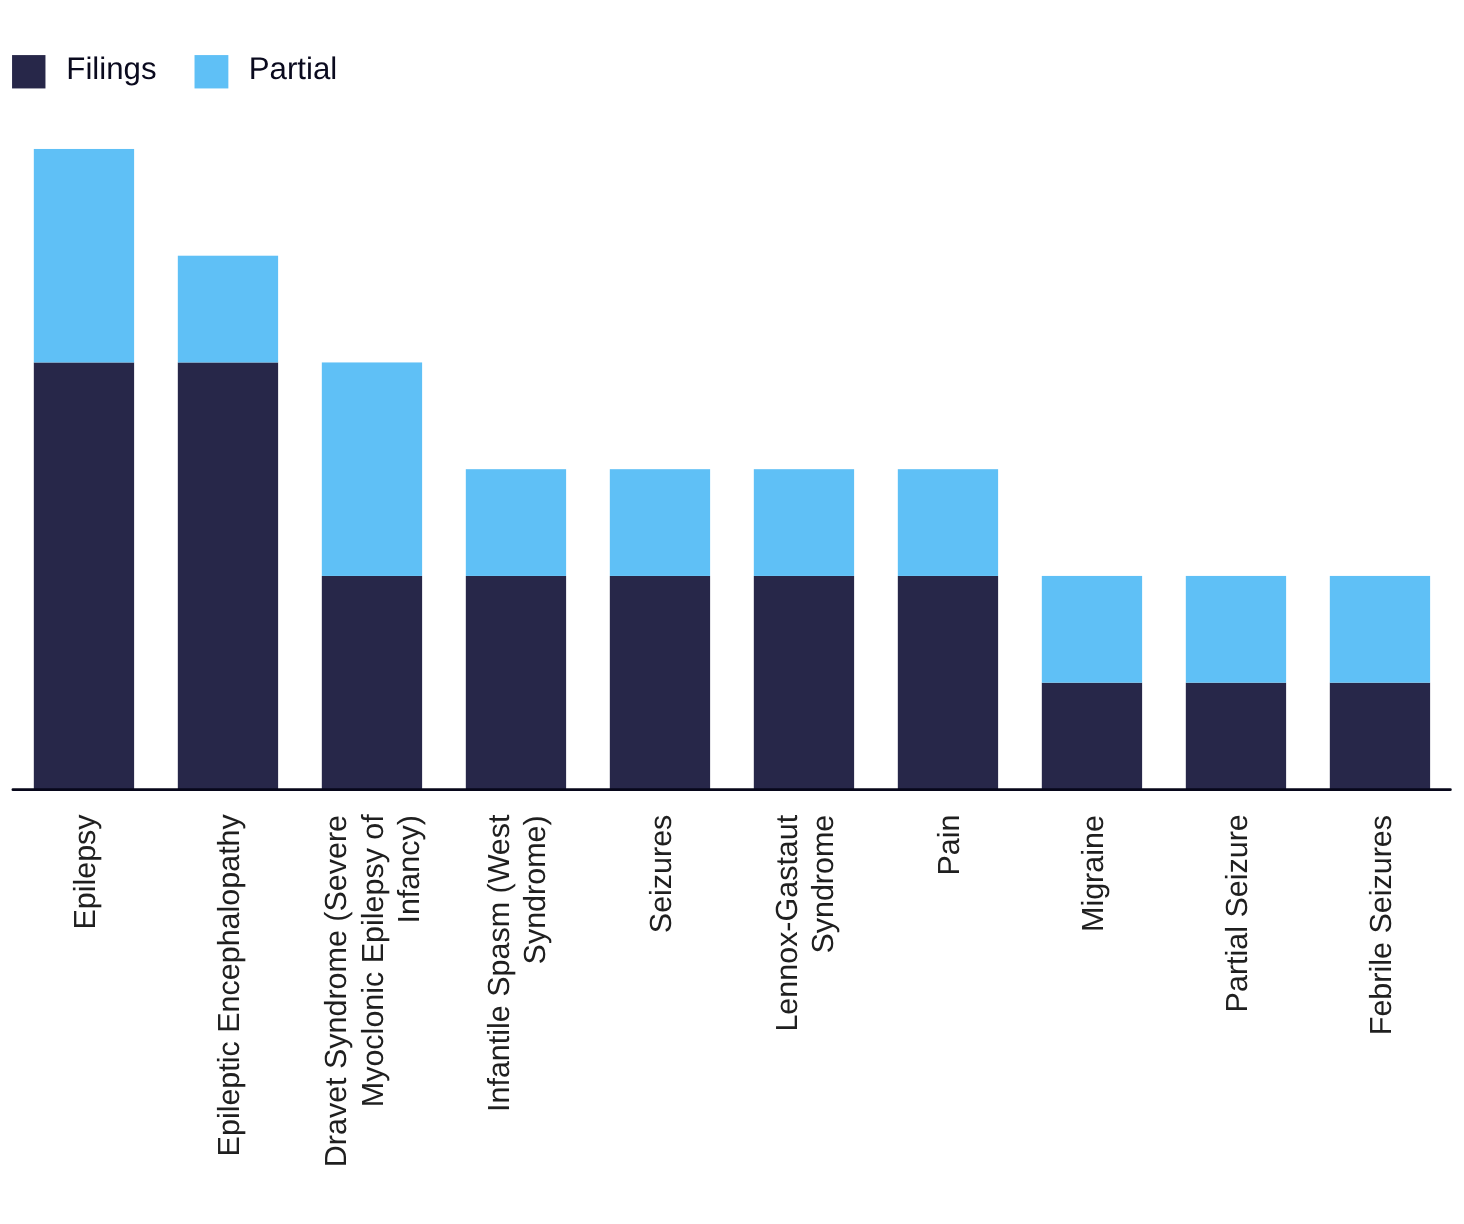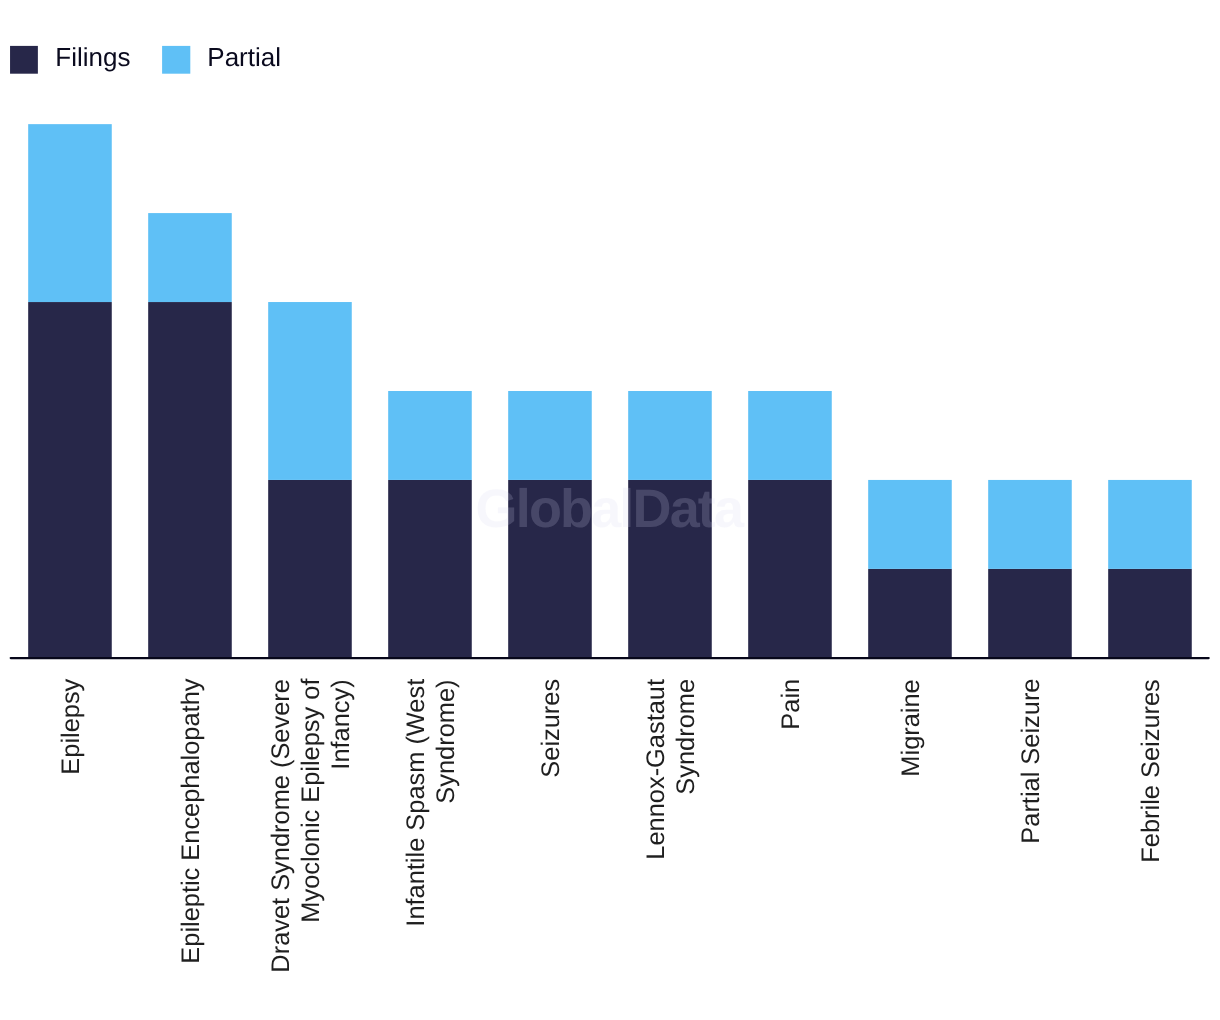--- a/index.html
+++ b/index.html
@@ -76,21 +76,20 @@
       <rect class="seg seg-dark" x="988.18" y="568.89" width="83.58" height="88.95" fill="#272749"></rect>
       <rect class="seg seg-light" x="988.18" y="479.94" width="83.58" height="88.95" fill="#5FC0F6"></rect>
     </g>
     <g class="bar-col">
       <rect class="seg seg-dark" x="1108.18" y="568.89" width="83.58" height="88.95" fill="#272749"></rect>
       <rect class="seg seg-light" x="1108.18" y="479.94" width="83.58" height="88.95" fill="#5FC0F6"></rect>
     </g>
     <rect class="axis" x="9.6" y="656.9" width="1200.2" height="2.3" rx="1.15" fill="#07071a"></rect>
   </svg>
 
-  <div class="watermark" id="watermark" style="left: 475.6px; top: 478px;">GlobalData</div>
 
   <div id="ticks">
     <div class="tick-label" style="left: 71.47px; top: 679px; color: rgb(31, 31, 31); transform: translateX(-50%) rotate(180deg);">Epilepsy</div>
     <div class="tick-label" style="left: 191.47px; top: 679px; color: rgb(31, 31, 31); transform: translateX(-50%) rotate(180deg);">Epileptic Encephalopathy</div>
     <div class="tick-label" style="left: 311.47px; top: 679px; color: rgb(31, 31, 31); transform: translateX(-50%) rotate(180deg);">Dravet Syndrome (Severe Myoclonic Epilepsy of Infancy)</div>
     <div class="tick-label" style="left: 431.47px; top: 679px; color: rgb(31, 31, 31); transform: translateX(-50%) rotate(180deg);">Infantile Spasm (West Syndrome)</div>
     <div class="tick-label" style="left: 551.47px; top: 679px; color: rgb(31, 31, 31); transform: translateX(-50%) rotate(180deg);">Seizures</div>
     <div class="tick-label" style="left: 671.47px; top: 679px; color: rgb(31, 31, 31); transform: translateX(-50%) rotate(180deg);">Lennox-Gastaut Syndrome</div>
     <div class="tick-label" style="left: 791.47px; top: 679px; color: rgb(31, 31, 31); transform: translateX(-50%) rotate(180deg);">Pain</div>
     <div class="tick-label" style="left: 911.47px; top: 679px; color: rgb(31, 31, 31); transform: translateX(-50%) rotate(180deg);">Migraine</div>

